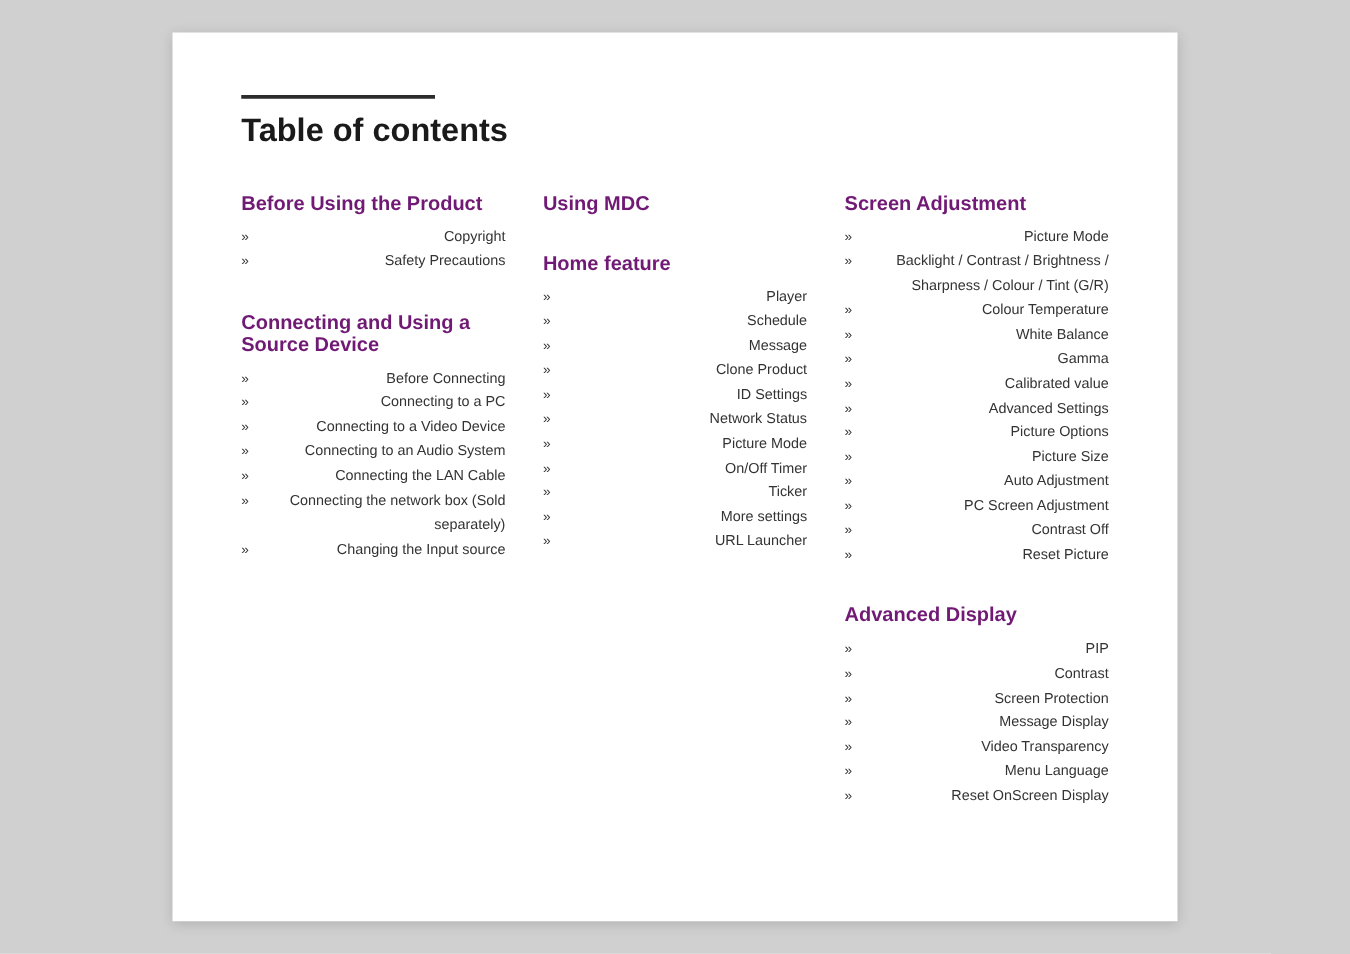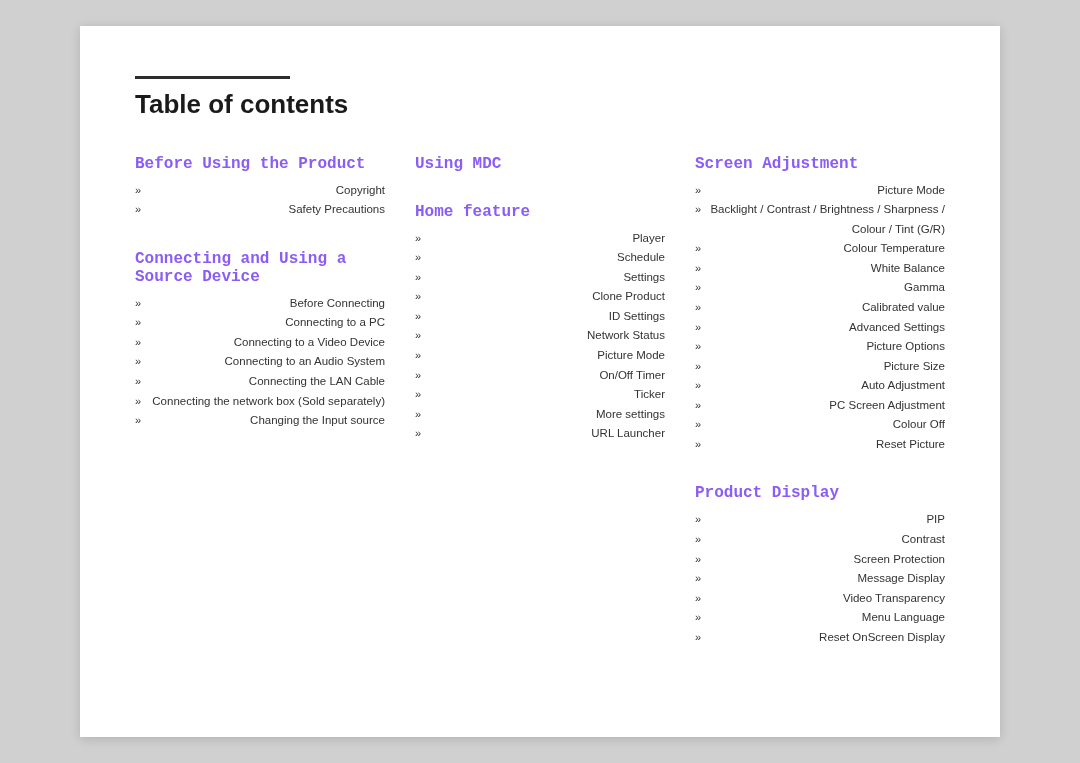--- a/index.html
+++ b/index.html
@@ -10,21 +10,21 @@
     body {
       background: #d0d0d0;
       display: flex;
       justify-content: center;
       align-items: center;
       min-height: 100vh;
       font-family: Arial, sans-serif;
     }
     .page {
       background: #fff;
-      width: 920px;
+      width: 804px;
       min-height: 700px;
       padding: 50px 55px 60px 55px;
       box-shadow: 0 2px 10px rgba(0,0,0,0.15);
     }
     .toc-header {
       margin-bottom: 35px;
     }
     .toc-header-rule {
       width: 155px;
       height: 3px;
@@ -40,23 +40,22 @@
       display: grid;
       grid-template-columns: 1fr 1fr 1fr;
       gap: 0 30px;
     }
     .section {
       margin-bottom: 30px;
     }
     .section-title {
       font-size: 16px;
       font-weight: 600;
-      color: #8b5cf6;
+      color: #701a75;
       margin-bottom: 8px;
-      font-family: Liberation Mono, monospace;
     }
     .section-items {
       list-style: none;
       padding: 0;
     }
     .section-items li {
       font-size: 11.5px;
       color: #333;
       line-height: 1.7;
       padding-left: 14px;
@@ -104,21 +103,21 @@
       </div>
       <div>
         <div class="section">
           <div class="section-title">Using MDC</div>
         </div>
         <div class="section">
           <div class="section-title">Home feature</div>
           <ul class="section-items">
             <li>Player</li>
             <li>Schedule</li>
-            <li>Settings</li>
+            <li>Message</li>
             <li>Clone Product</li>
             <li>ID Settings</li>
             <li>Network Status</li>
             <li>Picture Mode</li>
             <li>On/Off Timer</li>
             <li>Ticker</li>
             <li>More settings</li>
             <li>URL Launcher</li>
           </ul>
         </div>
@@ -131,26 +130,26 @@
             <li>Backlight / Contrast / Brightness / Sharpness / Colour / Tint (G/R)</li>
             <li>Colour Temperature</li>
             <li>White Balance</li>
             <li>Gamma</li>
             <li>Calibrated value</li>
             <li>Advanced Settings</li>
             <li>Picture Options</li>
             <li>Picture Size</li>
             <li>Auto Adjustment</li>
             <li>PC Screen Adjustment</li>
-            <li>Colour Off</li>
+            <li>Contrast Off</li>
             <li>Reset Picture</li>
           </ul>
         </div>
         <div class="section">
-          <div class="section-title">Product Display</div>
+          <div class="section-title">Advanced Display</div>
           <ul class="section-items">
             <li>PIP</li>
             <li>Contrast</li>
             <li>Screen Protection</li>
             <li>Message Display</li>
             <li>Video Transparency</li>
             <li>Menu Language</li>
             <li>Reset OnScreen Display</li>
           </ul>
         </div>

